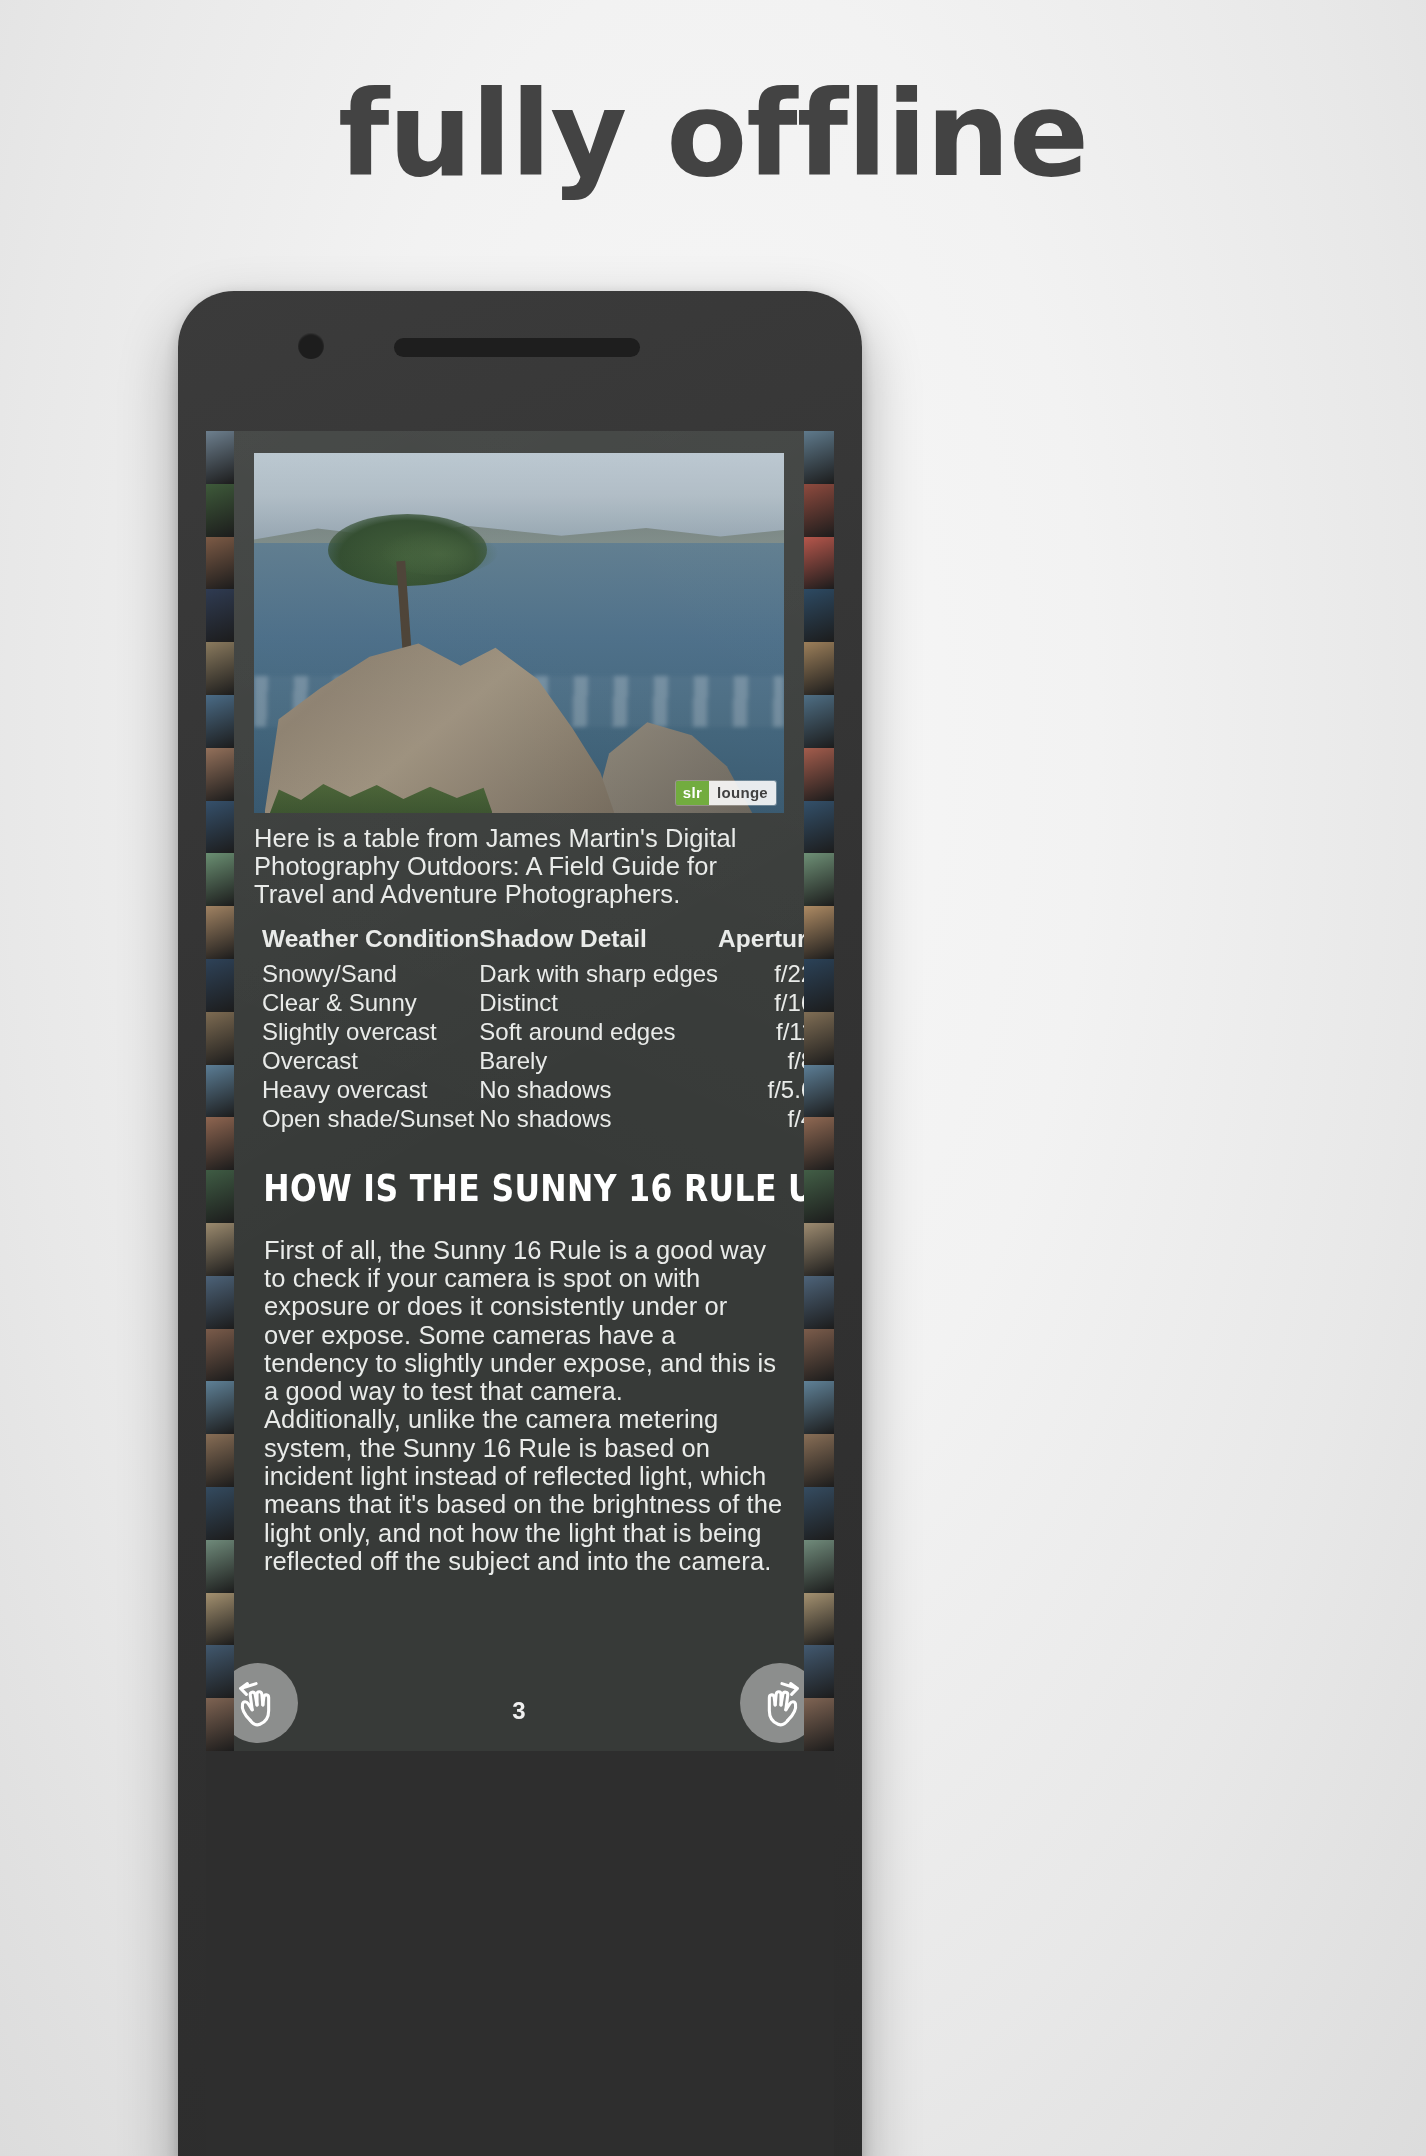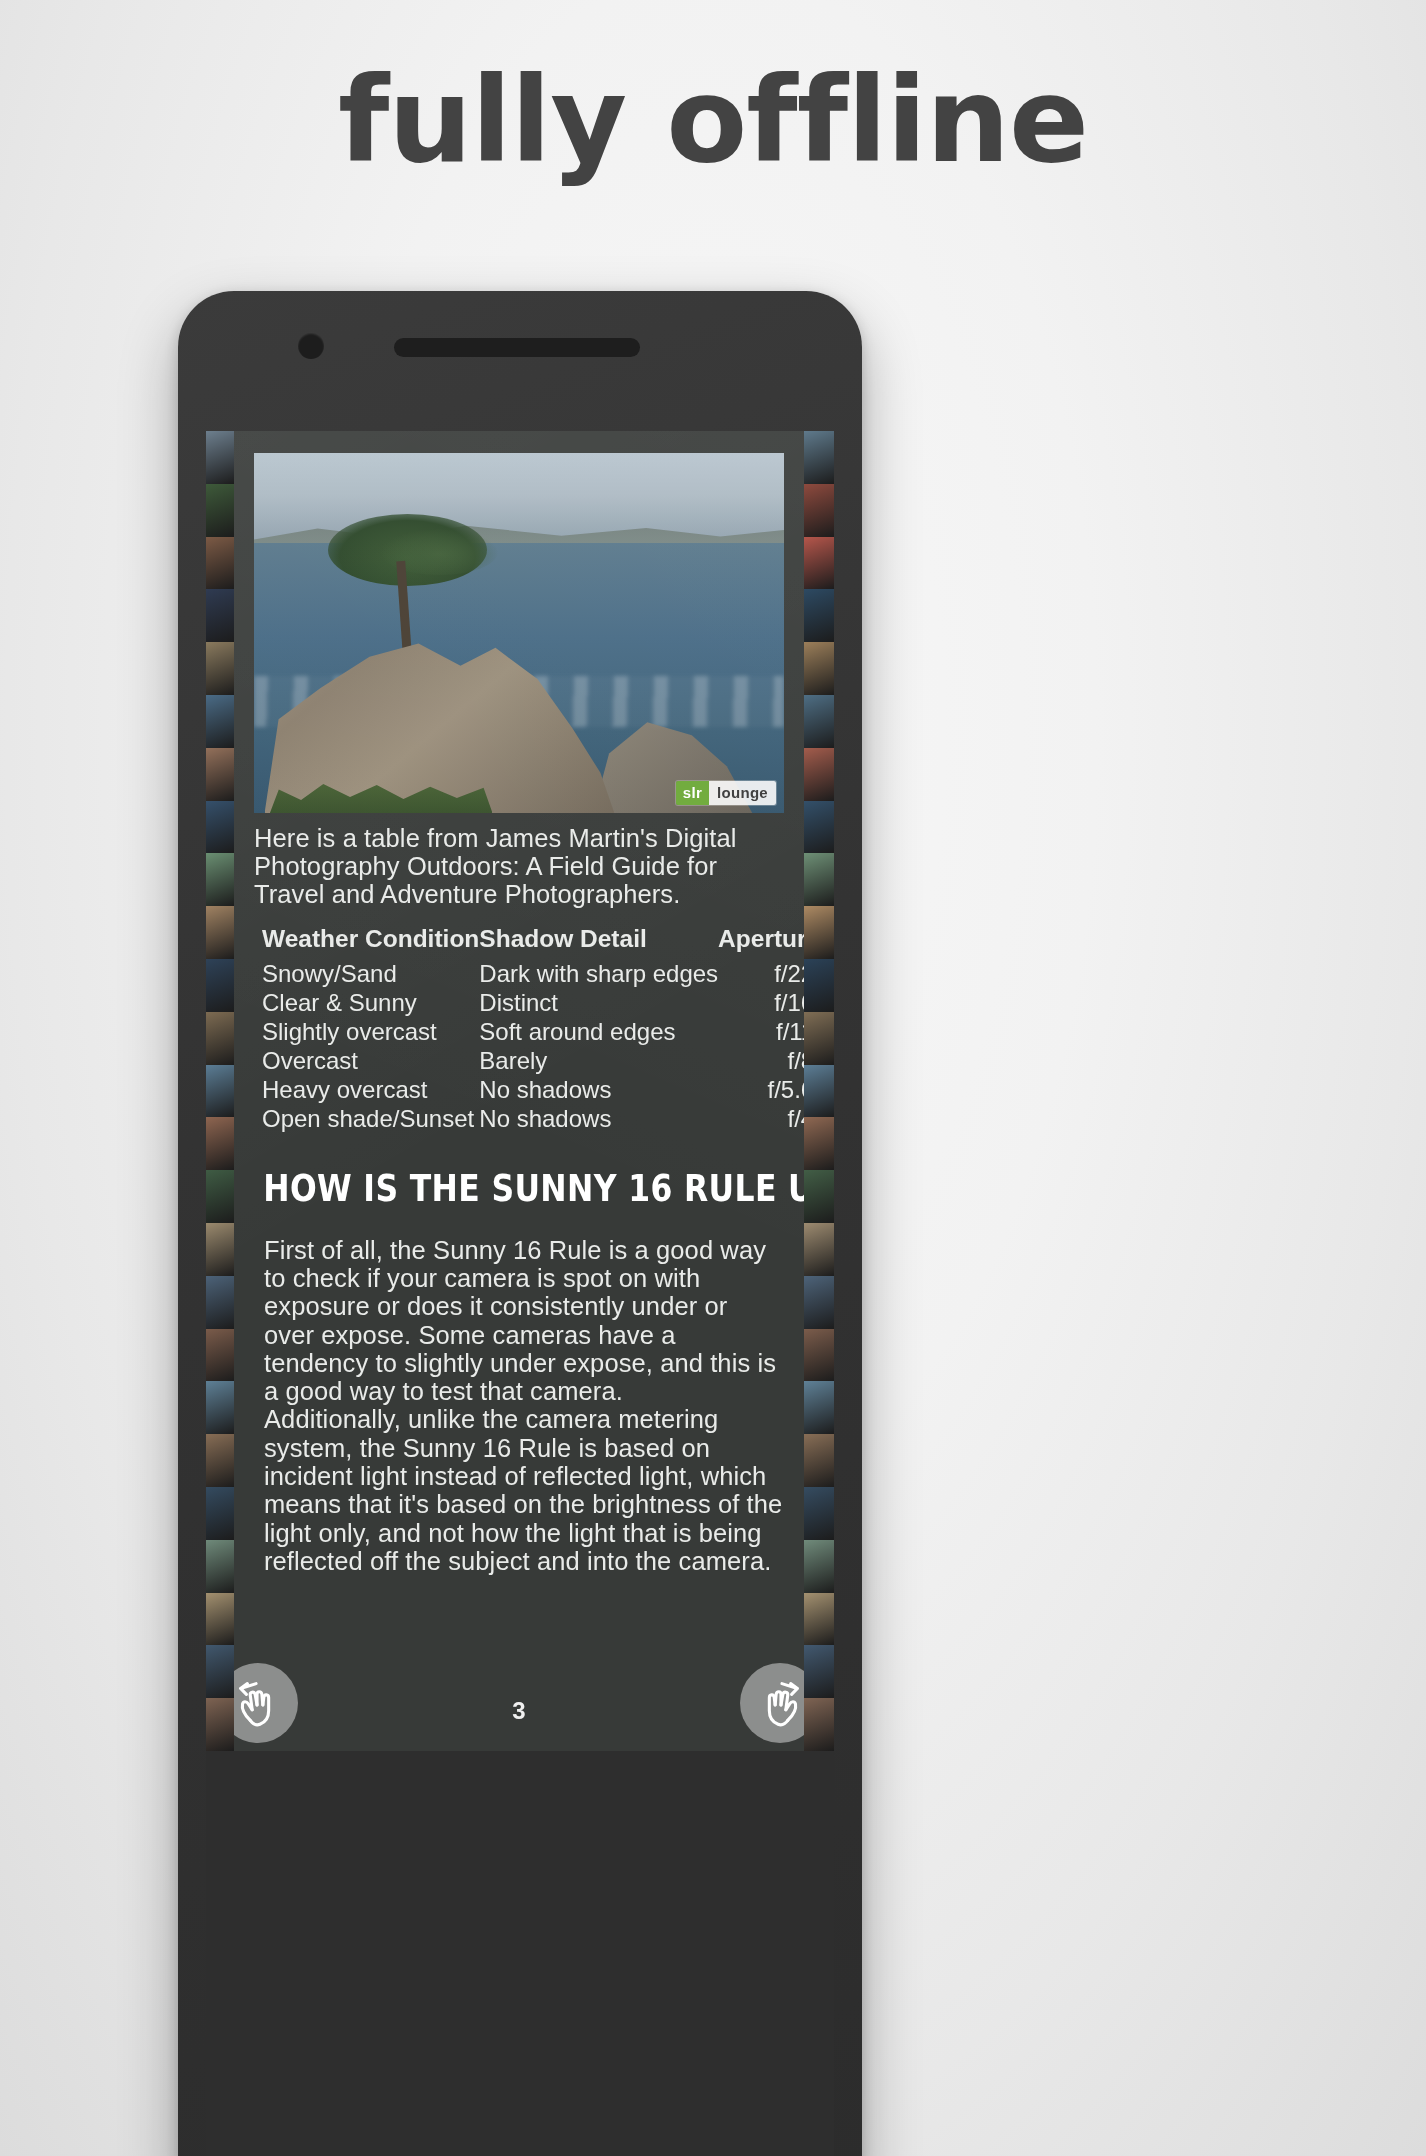--- a/index.html
+++ b/index.html
@@ -12,21 +12,21 @@
 
   body {
     font-family: "Liberation Sans", sans-serif;
     background: radial-gradient(ellipse at 50% 34%, #f7f7f7 0%, #f2f2f2 38%, #e8e8e8 70%, #dcdcdc 100%);
     position: relative;
   }
 
   
   .headline {
     position: absolute;
-    top: 51px;
+    top: 65px;
     left: 0;
     width: 100%;
     text-align: center;
     font-size: 118px;
     line-height: 1.18;
     font-weight: 700;
     letter-spacing: -1px;
     color: #434343;
     font-family: "DejaVu Sans", sans-serif;
   }

